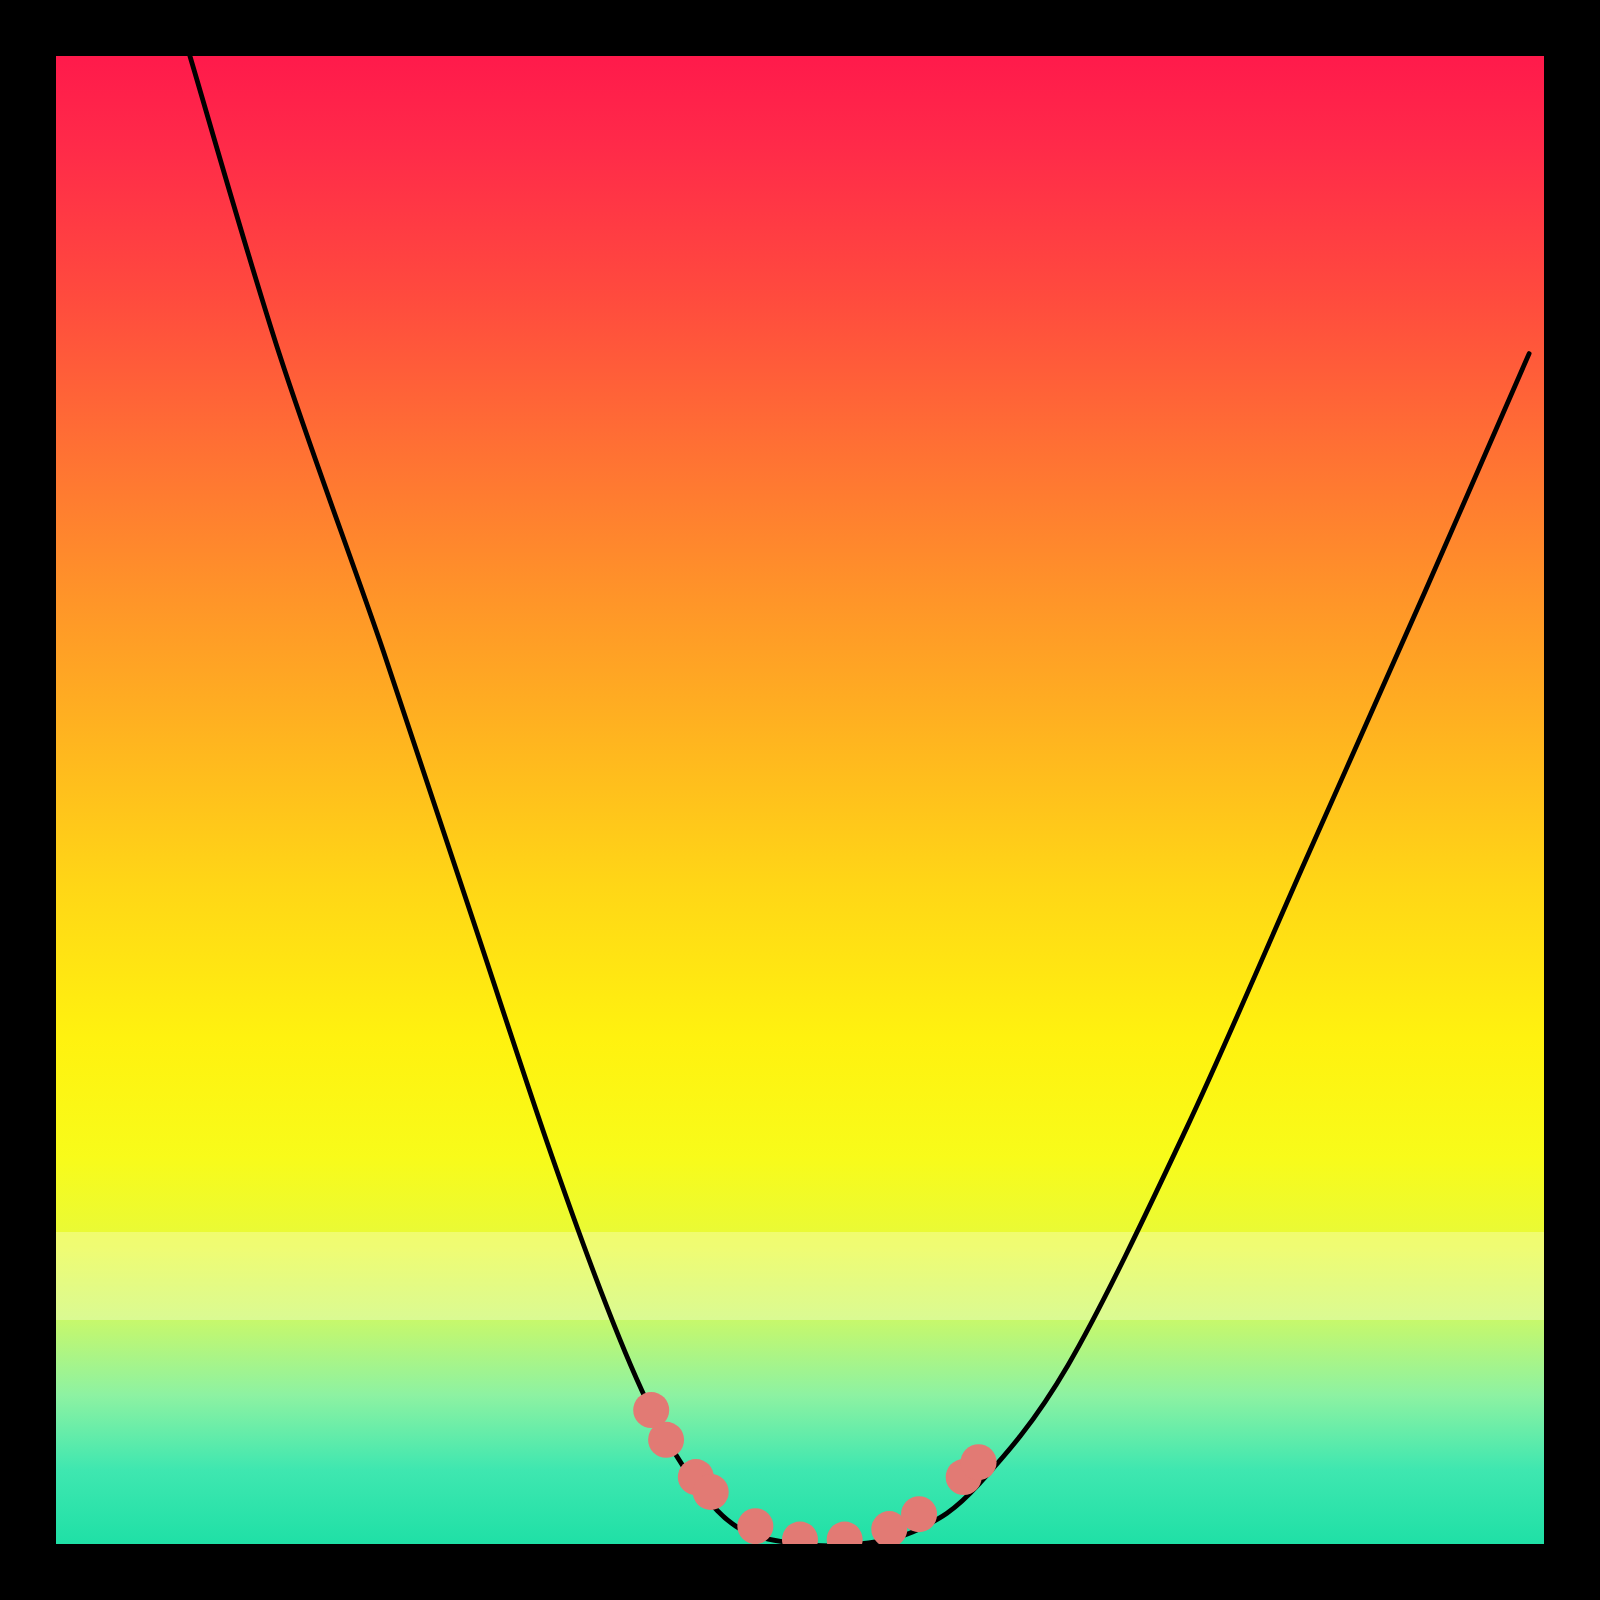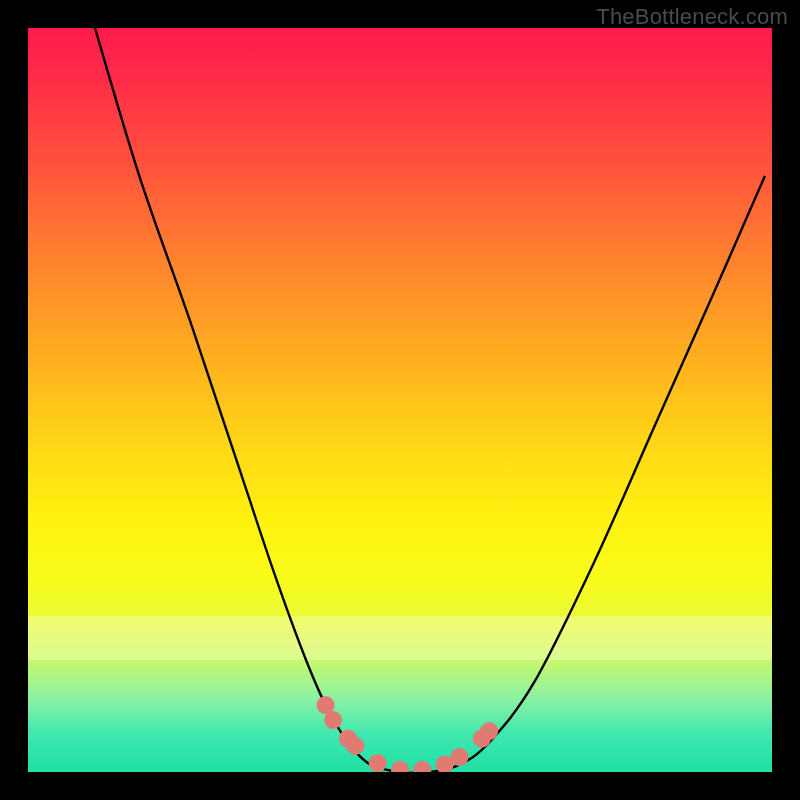--- a/index.html
+++ b/index.html
@@ -66,21 +66,20 @@
   }
   svg.curve {
     position: absolute;
     inset: 0;
   }
 </style>
 </head>
 <body>
 
 <div class="frame">
-  <div class="watermark">TheBottleneck.com</div>
 
   <div class="plot-area">
     <div class="gradient"></div>
     <div class="band" style="top:79%; height:6%;"></div>
 
     <svg class="curve" viewBox="0 0 744 744" preserveAspectRatio="none">
       <path id="curve-path" fill="none" stroke="#000000" stroke-width="2.4" stroke-linecap="round" d="M 66.96,0 C 74.39999999999999,24.799999999999994 95.47999999999999,99.19999999999996 111.6,148.79999999999995 C 127.72,198.39999999999995 147.56,250.48000000000002 163.68,297.6 C 179.8,344.72 194.68,390.6 208.32000000000002,431.52000000000004 C 221.96000000000004,472.44000000000005 234.36,510.88 245.52,543.12 C 256.68,575.36 266.59999999999997,602.6400000000001 275.28,624.96 C 283.96,647.28 290.16,662.16 297.6,677.04 C 305.04,691.92 312.48,704.32 319.92,714.24 C 327.36,724.16 333.56,731.5999999999999 342.24,736.56 C 350.92,741.52 362.08,742.76 372,744 C 381.92,745.24 391.84000000000003,745.24 401.76000000000005,744 C 411.68000000000006,742.76 421.6,741.52 431.52,736.56 C 441.43999999999994,731.5999999999999 448.88,727.88 461.28,714.24 C 473.67999999999995,700.6 488.56,684.48 505.92,654.72 C 523.28,624.96 545.6,577.8399999999999 565.44,535.68 C 585.2800000000001,493.5199999999999 605.1199999999999,446.4 624.9599999999999,401.76 C 644.8,357.12 665.88,310 684.48,267.84 C 703.08,225.67999999999998 727.88,168.63999999999996 736.56,148.79999999999995"></path>
       <g id="marker-group">
           <circle cx="297.6" cy="677.04" r="9" fill="#e27a74"></circle>
           <circle cx="305.03999999999996" cy="691.92" r="9" fill="#e27a74"></circle>

